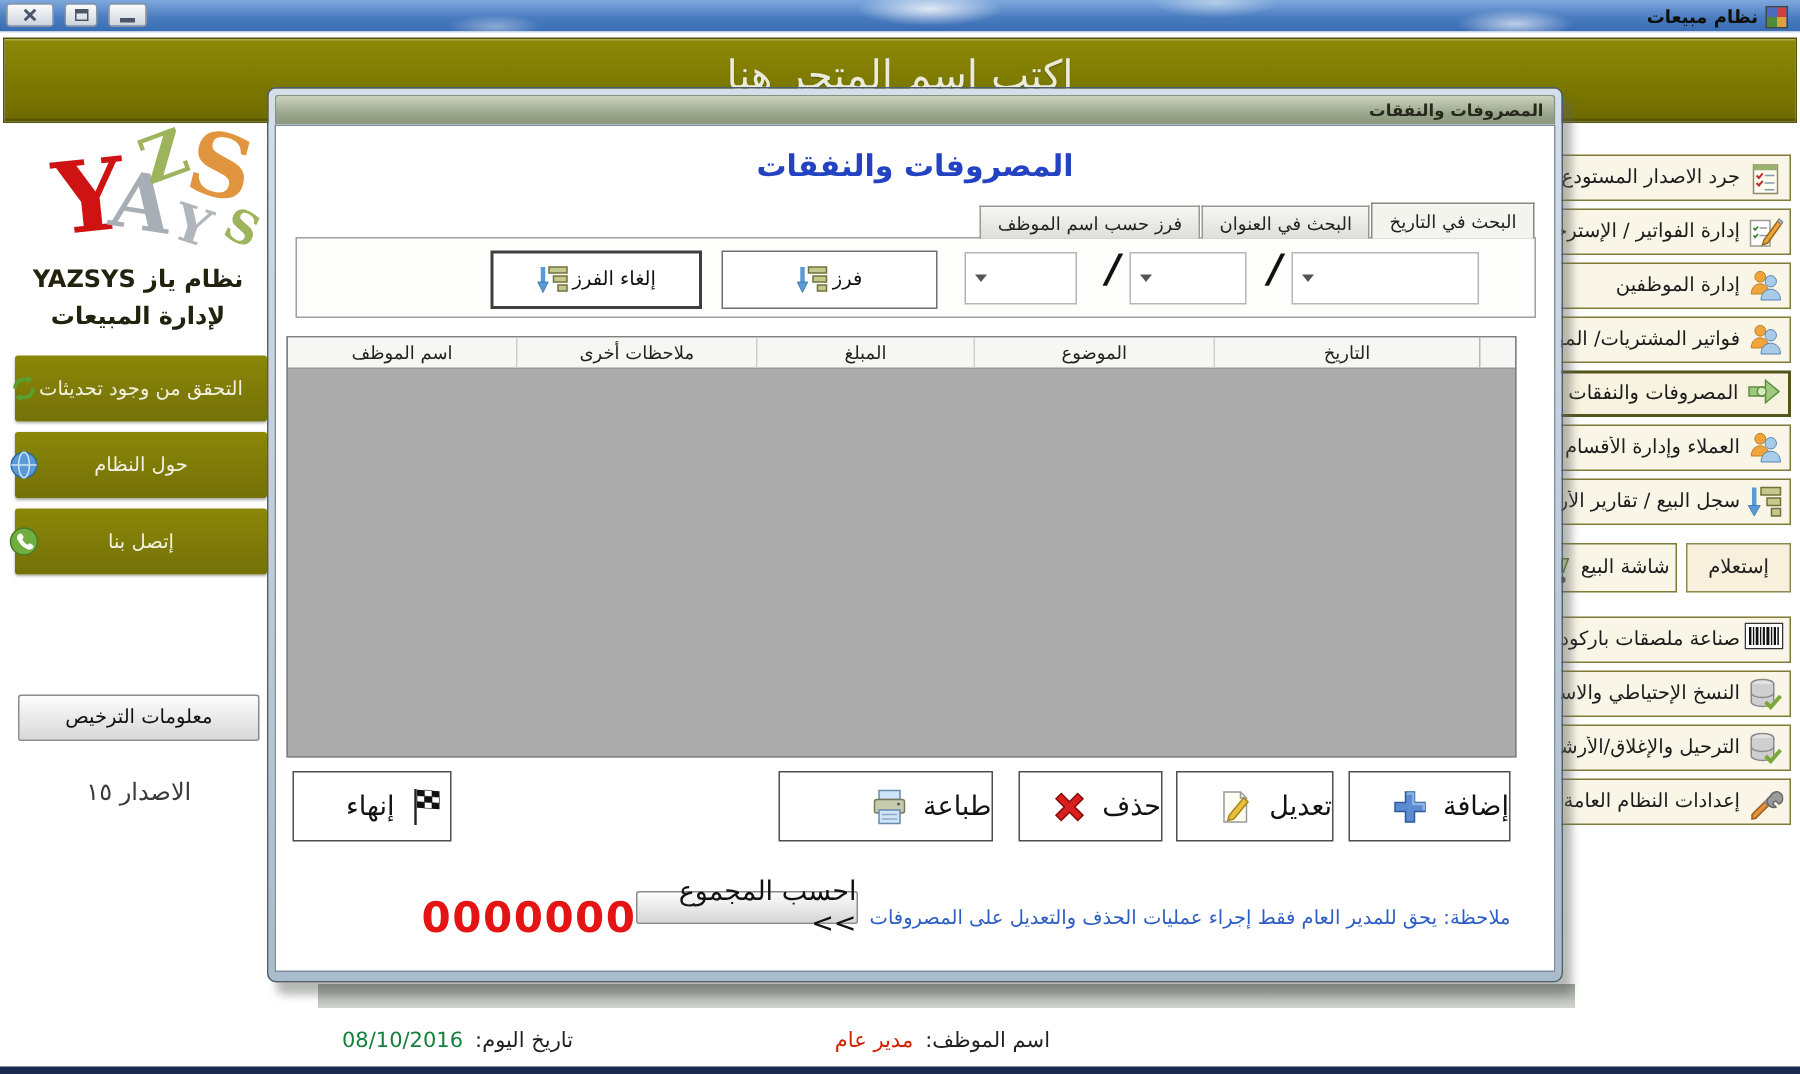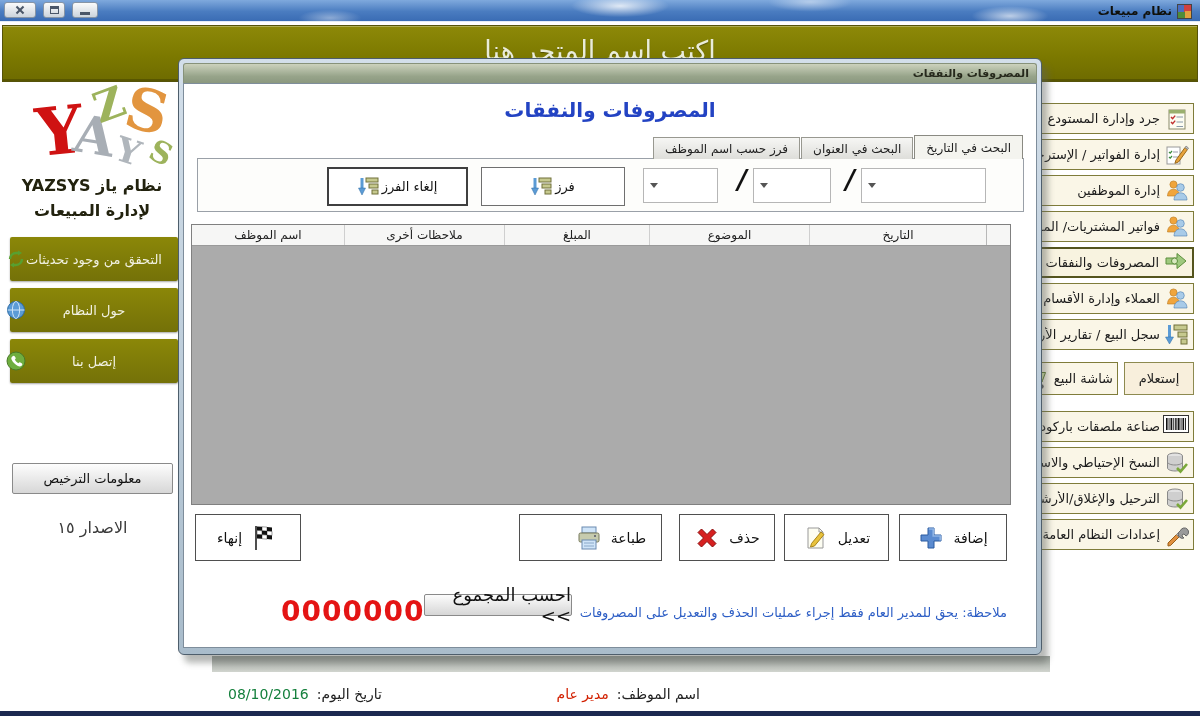--- a/index.html
+++ b/index.html
@@ -171,22 +171,22 @@
     display:flex; align-items:center; justify-content:center;
     font-size:12px; color:#222; border-left:1px solid #cfcfcf; white-space:nowrap; overflow:hidden;
   }
   .gcol.stub{ width:24px; border-left:1px solid #b8b8b8; }
   .gcol.c-date{ width:177px; } .gcol.c-subj{ width:160px; } .gcol.c-amount{ width:145px; }
   .gcol.c-notes{ width:160px; } .gcol.c-emp{ flex:1; border-left:none; }
   .grid-body{ height:259px; }
 
   .action-btn{
     position:absolute; top:430px; height:47px; background:#fff; border:1px solid #4f4f4f;
-    display:flex; align-items:center; justify-content:center; gap:9px;
-    font-size:14px; color:#111;
+    display:flex; align-items:center; gap:9px;
+    font-size:18px; color:#111;
   }
   .btn-add{    right:29px;  width:108px; }
   .btn-edit{   right:147px; width:105px; }
   .btn-delete{ right:261px; width:96px; }
   .btn-print{  right:374px; width:143px;padding-left:41px; }
   .btn-finish{ left:11px;   width:106px; }
 
   .dlg-note{
     position:absolute; top:521px; right:29px;
     font-size:13px; color:#2d5ec5;
@@ -294,21 +294,21 @@
         <svg width="24" height="24" viewBox="0 0 22 24">
             <rect x="3" y="3" width="16" height="19" fill="#fdfdf2" stroke="#8a8a6a"></rect>
             <rect x="3" y="3" width="16" height="3.5" fill="#9ab06e"></rect>
             <path d="M5 10l1.6 1.6L9.2 8.6" stroke="#c03030" stroke-width="1.4" fill="none"></path>
             <line x1="10.5" y1="10" x2="17" y2="10" stroke="#8899aa"></line>
             <path d="M5 15l1.6 1.6 2.6-3" stroke="#c03030" stroke-width="1.4" fill="none"></path>
             <line x1="10.5" y1="15" x2="17" y2="15" stroke="#8899aa"></line>
             <line x1="10.5" y1="19.5" x2="17" y2="19.5" stroke="#8899aa"></line>
           </svg>
       </span>
-      <span class="lbl">جرد وإدارة المستودع</span>
+      <span class="lbl">جرد الاصدار المستودع</span>
     </div>
 
     <div class="side-btn">
       <span class="icon24">
         <svg width="24" height="24" viewBox="0 0 24 24">
             <rect x="2" y="4" width="13" height="17" fill="#fff" stroke="#999"></rect>
             <path d="M4 9l1.2 1.2L7 8" stroke="#3a8a3a" stroke-width="1.2" fill="none"></path>
             <line x1="8" y1="9" x2="13" y2="9" stroke="#99a"></line>
             <path d="M4 14l1.2 1.2L7 13" stroke="#3a8a3a" stroke-width="1.2" fill="none"></path>
             <line x1="8" y1="14" x2="13" y2="14" stroke="#99a"></line>

